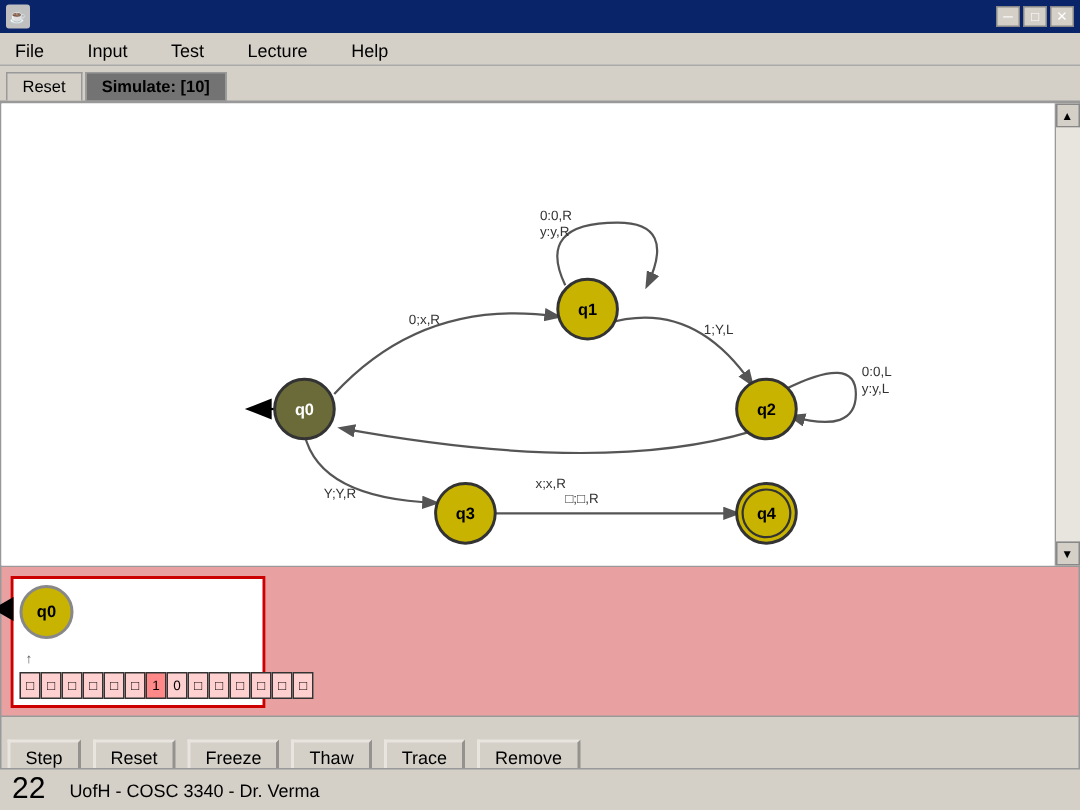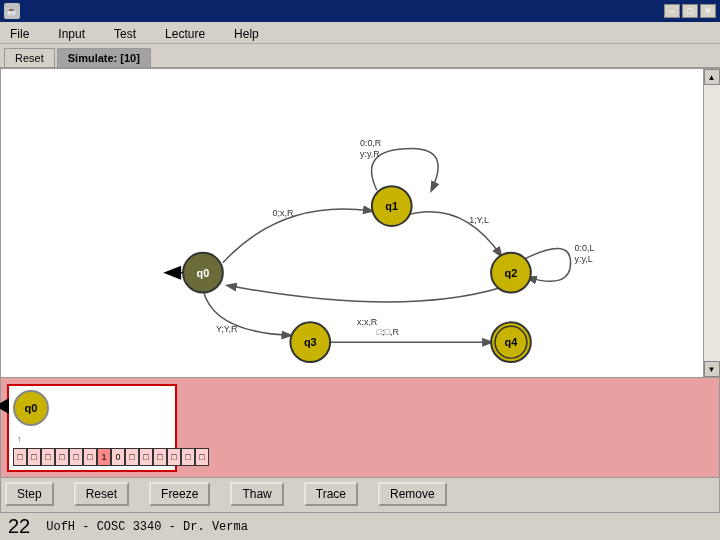--- a/index.html
+++ b/index.html
@@ -75,21 +75,21 @@
     .tab {
       padding: 3px 10px;
       font-size: 11px;
       border: 1px solid #999;
       border-bottom: none;
       background: #d4d0c8;
       cursor: pointer;
       margin-right: 2px;
     }
     .tab.active {
-      background: #a3a3a3;
+      background: #737373;
       font-weight: bold;
     }
 
     
     .main-area {
       display: flex;
       height: 310px;
       background: white;
       border: 1px solid #999;
       margin: 0;
@@ -185,23 +185,23 @@
       height: 0;
       border-top: 8px solid transparent;
       border-bottom: 8px solid transparent;
       border-right: 14px solid black;
     }
 
     
     .action-bar {
       height: 44px;
       display: flex;
-      align-items: flex-start;
+      align-items: flex-end;
       padding: 4px;
-      gap: 20px;
+      gap: 8px;
       background: #d4d0c8;
       border: 1px solid #999;
       border-top: none;
     }
     .action-btn {
       padding: 3px 10px;
       background: #d4d0c8;
       border: 2px outset #e8e4de;
       font-size: 12px;
       cursor: pointer;
@@ -228,21 +228,20 @@
       margin-right: 16px;
     }
     .bottom-center {
       flex: 1;
       text-align: center;
       font-size: 12px;
     }
     .bottom-right {
       font-size: 12px;
       text-align: right;
-      font-family: Liberation Mono, monospace;
     }
 
     
     .diagram-svg {
       position: absolute;
       top: 0; left: 0;
       width: 100%;
       height: 100%;
     }
   </style>

